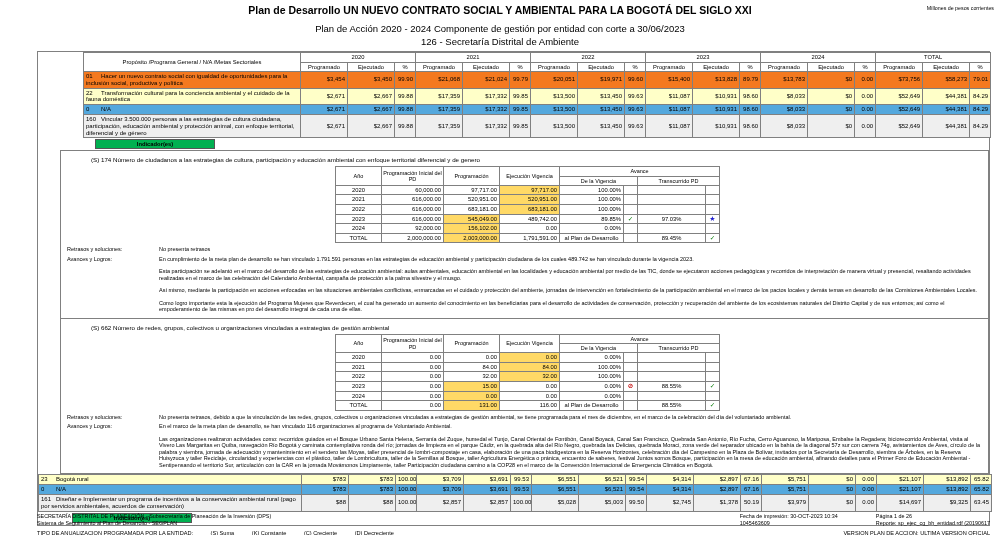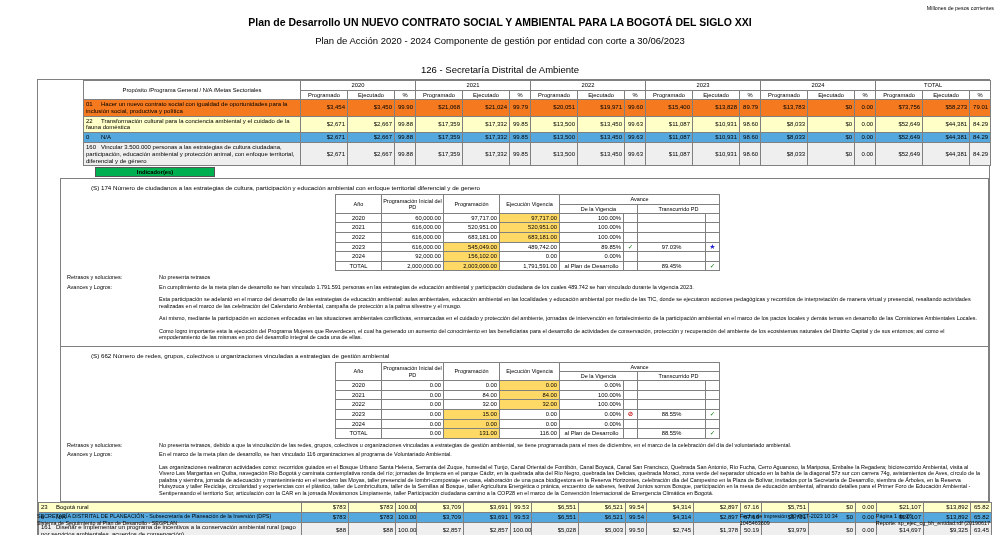--- a/index.html
+++ b/index.html
@@ -1,21 +1,21 @@
 <!DOCTYPE html>
 <html><head>
 <meta charset="utf-8">
 <style>
   html,body{margin:0;padding:0;background:#fff;}
   .page{position:relative;width:1000px;height:535px;overflow:hidden;background:#fff;
         font-family:"Liberation Sans","DejaVu Sans",sans-serif;color:#000;}
-  .title{text-align:center;font-weight:bold;font-size:10.5px;padding-top:16px;}
+  .title{text-align:center;font-weight:bold;font-size:10.5px;padding-top:4px;}
   .unit-note{position:absolute;top:5px;right:6px;font-size:5.3px;}
   .subtitle{text-align:center;font-size:9.5px;margin-top:7px;}
-  .entity{text-align:center;font-size:9.5px;margin-top:18px;}
+  .entity{text-align:center;font-size:9.5px;margin-top:2px;}
 
   .content{position:relative;margin:4px 10px 0 37px;width:953px;box-sizing:border-box;
            border:1px solid #808080;}
 
   table{border-collapse:collapse;}
   .money{table-layout:fixed;font-size:6px;}
   .money th{border:1px solid #808080;font-weight:normal;text-align:center;
             padding:1px;font-size:5.8px;line-height:6.5px;background:#fff;}
   .money td{border:1px solid #808080;padding:1px 2px;line-height:6.8px;}
   .money .lbl{text-align:left;}

